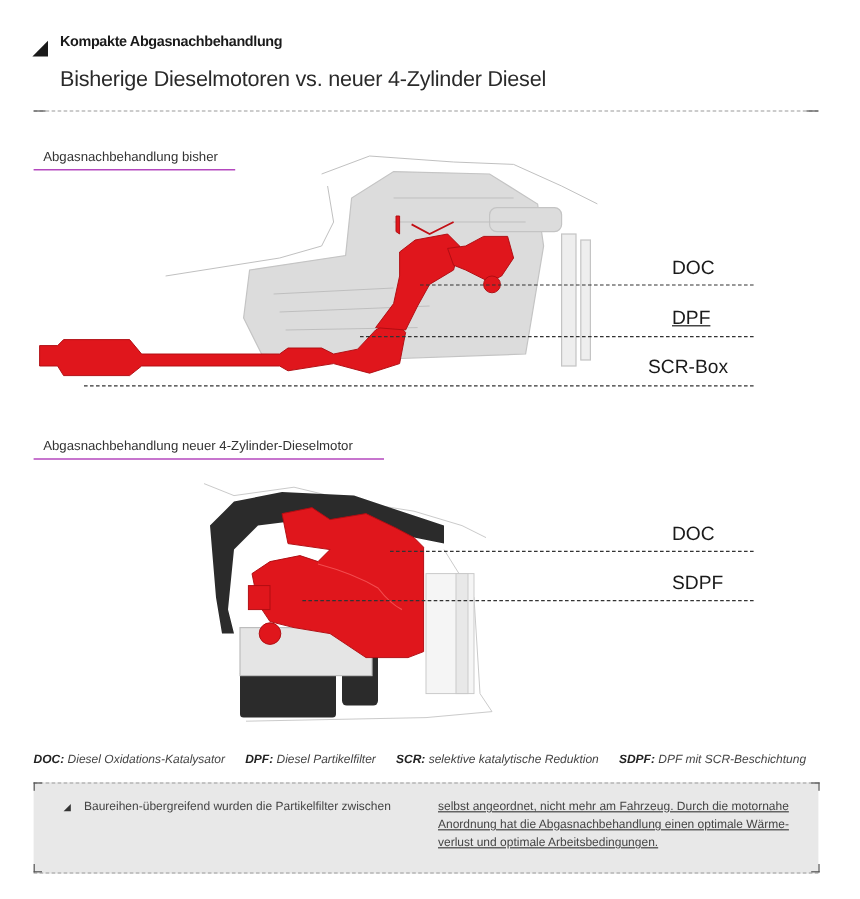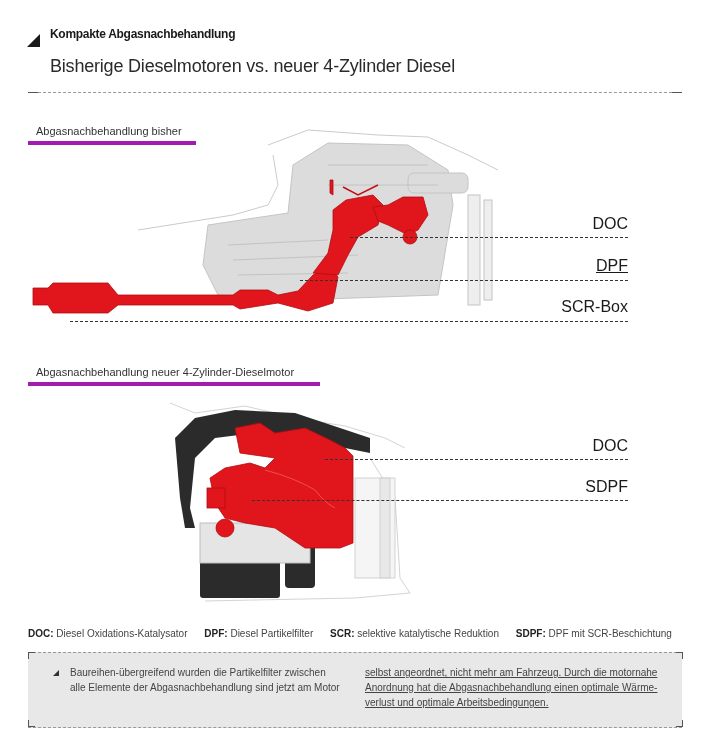--- a/index.html
+++ b/index.html
@@ -8,27 +8,27 @@
   .abs { position: absolute; }
 
   .hdr-tri { left: 27px; top: 34px; width: 0; height: 0;
              border-left: 13px solid transparent; border-bottom: 13px solid #1a1a1a; }
   .hdr-title { left: 50px; top: 27px; font-size: 12px; font-weight: bold; letter-spacing: -0.3px; }
   .hdr-sub { left: 50px; top: 56px; font-size: 18px; color: #2a2a2a; letter-spacing: -0.2px; text-align: center; }
   .hdr-line { left: 28px; top: 92px; width: 654px; height: 0; border-top: 1px dashed #9a9a9a; }
   .hdr-line-cap-l { left: 28px; top: 92px; width: 10px; height: 1px; background: #555; }
   .hdr-line-cap-r { left: 672px; top: 92px; width: 10px; height: 1px; background: #555; }
 
-  .sec-label { font-size: 11px; color: #333; padding-bottom: 4px; border-bottom: 4px solid #a21caf; }
+  .sec-label { font-size: 11px; color: #333; padding-bottom: 4px; border-bottom: 1px solid #a21caf; }
 
-  .callout-label { font-size: 16px; color: #1a1a1a; text-align: right; }
+  .callout-label { font-size: 16px; color: #1a1a1a; }
   .callout-line { height: 0; border-top: 1px dashed #333; }
 
   .legend { left: 28px; top: 628px; font-size: 10px; color: #444; white-space: nowrap; }
-  .legend span.item { margin-right: 14px; }
+  .legend span.item { margin-right: 14px; font-style: italic; }
   .legend b { color: #222; }
 
   .infobox { left: 28px; top: 652px; width: 654px; height: 74px; background: #e8e8e8;
              border-top: 1px dashed #999; border-bottom: 1px dashed #999; }
   .ib-corner { width: 6px; height: 6px; border-color: #555; border-style: solid; }
   .ib-tri { left: 53px; top: 670px; width: 0; height: 0;
             border-left: 6px solid transparent; border-bottom: 6px solid #333; }
   .ib-text { font-size: 10px; color: #444; line-height: 15px; }
 </style>
 </head>
@@ -114,19 +114,18 @@
 
 <div class="abs infobox"></div>
 <div class="abs ib-corner" style="left:28px; top:652px; border-width:1px 0 0 1px;"></div>
 <div class="abs ib-corner" style="left:676px; top:652px; border-width:1px 1px 0 0;"></div>
 <div class="abs ib-corner" style="left:28px; top:720px; border-width:0 0 1px 1px;"></div>
 <div class="abs ib-corner" style="left:676px; top:720px; border-width:0 1px 1px 0;"></div>
 <div class="abs ib-tri"></div>
 
 <div class="abs ib-text" style="left:70px; top:665px; width:280px;">
   <div>Baureihen-übergreifend wurden die Partikelfilter zwischen</div>
-  <div>alle Elemente der Abgasnachbehandlung sind jetzt am Motor</div>
 </div>
 <div class="abs ib-text" style="left:365px; top:665px; width:300px;text-decoration:underline;">
   <div>selbst angeordnet, nicht mehr am Fahrzeug. Durch die motornahe</div>
   <div>Anordnung hat die Abgasnachbehandlung einen optimale Wärme-</div>
   <div>verlust und optimale Arbeitsbedingungen.</div>
 </div>
 
 </body></html>

